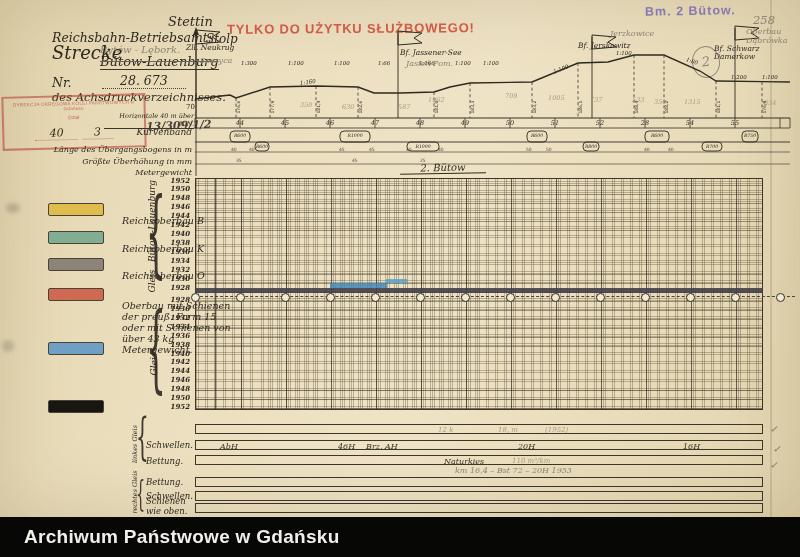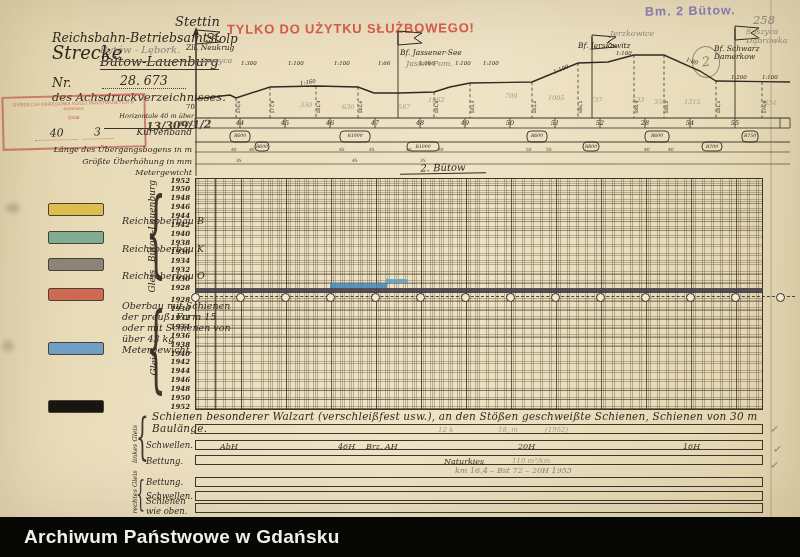--- a/index.html
+++ b/index.html
@@ -26,21 +26,21 @@
   #redstampbox{position:absolute;left:2px;top:95px;width:140px;height:50px;
         border:2px solid rgba(185,65,58,.6);transform:rotate(-1.5deg);color:rgba(185,65,58,.75);
         font-family:"Liberation Sans",sans-serif;text-align:center;}
 </style>
 </head>
 <body>
 
 <div id="page">
   <div id="paper"></div>
 
-  <div class="abs ink hand" style="left:175px;top:14px;font-size:13px;">Stettin</div>
+  <div class="abs ink hand" style="left:168px;top:14px;font-size:13px;">Stettin</div>
   <div class="abs ink hand" style="left:52px;top:30px;font-size:12.5px;">Reichsbahn-Betriebsamt:</div>
   <div class="abs ink hand" style="left:206px;top:32px;font-size:12px;">Stolp</div>
   <div class="abs pencil hand" style="left:100px;top:44px;font-size:10px;">Bytów - Lębork.</div>
   <div class="abs ink hand" style="left:52px;top:42px;font-size:18px;">Strecke</div>
   <div class="abs ink hand" style="left:100px;top:54px;font-size:13px;text-decoration:line-through;text-decoration-color:#6b6457;border-bottom:1px solid #3c352a;">Bütow-Lauenburg</div>
   <div class="abs ink hand" style="left:52px;top:75px;font-size:12.5px;">Nr.</div>
   <div class="abs ink hand" style="left:102px;top:73px;font-size:12.5px;border-bottom:1.5px dotted #4c443a;padding:0 18px;">28. 673</div>
   <div class="abs ink hand" style="left:52px;top:90px;font-size:11.5px;">des Achsdruckverzeichnisses.</div>
 
   <div class="abs" style="left:227px;top:21px;font:bold 13px 'Liberation Sans',sans-serif;color:rgba(206,68,52,.85);letter-spacing:.8px;transform:rotate(-.4deg);">TYLKO DO UŻYTKU SŁUŻBOWEGO!</div>
@@ -120,38 +120,37 @@
       <rect x="742" y="131" width="16" height="11" rx="4" fill="none" stroke="#2f2a20" stroke-width="0.9"></rect>
     </svg>
 
   <div id="grid"></div>
   <div class="abs" style="left:195px;top:288px;width:568px;height:5px;background:#403e48;opacity:.88;"></div>
   <div class="abs" style="left:330px;top:283px;width:57px;height:4.5px;background:#4088ba;opacity:.85;"></div>
   <div class="abs" style="left:386px;top:278.5px;width:21px;height:4.5px;background:#58a3cc;opacity:.85;"></div>
   <div class="abs" style="left:195px;top:296px;width:600px;border-top:1.3px dashed #4a443a;"></div>
 
 
-  <div class="abs ink hand" style="left:152px;top:410px;font-size:10.5px;letter-spacing:.2px;">Schienen besonderer Walzart (verschleißfest usw.), an den Stößen geschweißte Schienen, Schienen von 30 m Baulänge.</div>
   <div class="abs pencil hand" style="left:455px;top:466px;font-size:8px;">km 16,4 – Bst 72 – 20H 1953</div>
 
   <div class="abs" style="left:6px;top:203px;width:14px;height:10px;background:rgba(140,130,112,.45);border-radius:50%;filter:blur(2px);"></div>
   <div class="abs" style="left:2px;top:340px;width:12px;height:12px;background:rgba(140,130,112,.4);border-radius:50%;filter:blur(2px);"></div>
   <div class="abs" style="left:770px;top:0;width:1.5px;height:517px;background:rgba(115,100,75,.2);"></div>
 
   <div id="archivebar">
     <span>Archiwum Państwowe w Gdańsku</span>
   </div>
 <div style="position: absolute; left: 186px; top: 44px; width: 62px; font-family: &quot;DejaVu Serif&quot;, serif; font-style: italic; font-size: 7.5px; color: rgb(46, 41, 32); line-height: 8px;">Zll. Neukrug</div>
     <div style="position: absolute; left: 200px; top: 57px; width: 48px; font-family: &quot;DejaVu Serif&quot;, serif; font-style: italic; font-size: 8px; color: rgb(139, 130, 116); line-height: 8.5px;">Soszyca</div>
     <div style="position: absolute; left: 400px; top: 49px; width: 62px; font-family: &quot;DejaVu Serif&quot;, serif; font-style: italic; font-size: 7.5px; color: rgb(46, 41, 32); line-height: 8px;">Bf. Jassener-See</div>
     <div style="position: absolute; left: 406px; top: 60px; width: 48px; font-family: &quot;DejaVu Serif&quot;, serif; font-style: italic; font-size: 8px; color: rgb(139, 130, 116); line-height: 8.5px;">Jasień Pom.</div>
     <div style="position: absolute; left: 578px; top: 42px; width: 62px; font-family: &quot;DejaVu Serif&quot;, serif; font-style: italic; font-size: 7.5px; color: rgb(46, 41, 32); line-height: 8px;">Bf. Jerskowitz</div>
     <div style="position: absolute; left: 610px; top: 30px; width: 48px; font-family: &quot;DejaVu Serif&quot;, serif; font-style: italic; font-size: 8px; color: rgb(139, 130, 116); line-height: 8.5px;">Jerzkowice</div>
     <div style="position: absolute; left: 714px; top: 45px; width: 62px; font-family: &quot;DejaVu Serif&quot;, serif; font-style: italic; font-size: 7.5px; color: rgb(46, 41, 32); line-height: 8px;">Bf. Schwarz Damerkow</div>
-    <div style="position: absolute; left: 746px; top: 28px; width: 48px; font-family: &quot;DejaVu Serif&quot;, serif; font-style: italic; font-size: 8px; color: rgb(139, 130, 116); line-height: 8.5px;">Soszyca Dąbrówka</div>
+    <div style="position: absolute; left: 746px; top: 28px; width: 48px; font-family: &quot;DejaVu Serif&quot;, serif; font-style: italic; font-size: 8px; color: rgb(139, 130, 116); line-height: 8.5px;">Oberbau Dąbrówka</div>
     <div style="position: absolute; left: 241px; top: 60px; font-family: &quot;DejaVu Serif&quot;, serif; font-style: italic; font-size: 5.5px; color: rgb(46, 41, 32);">1:300</div>
     <div style="position: absolute; left: 288px; top: 60px; font-family: &quot;DejaVu Serif&quot;, serif; font-style: italic; font-size: 5.5px; color: rgb(46, 41, 32);">1:100</div>
     <div style="position: absolute; left: 334px; top: 60px; font-family: &quot;DejaVu Serif&quot;, serif; font-style: italic; font-size: 5.5px; color: rgb(46, 41, 32);">1:100</div>
     <div style="position: absolute; left: 378px; top: 60px; font-family: &quot;DejaVu Serif&quot;, serif; font-style: italic; font-size: 5.5px; color: rgb(46, 41, 32);">1:66</div>
     <div style="position: absolute; left: 419px; top: 60px; font-family: &quot;DejaVu Serif&quot;, serif; font-style: italic; font-size: 5.5px; color: rgb(46, 41, 32);">1:166</div>
     <div style="position: absolute; left: 455px; top: 60px; font-family: &quot;DejaVu Serif&quot;, serif; font-style: italic; font-size: 5.5px; color: rgb(46, 41, 32);">1:100</div>
     <div style="position: absolute; left: 483px; top: 60px; font-family: &quot;DejaVu Serif&quot;, serif; font-style: italic; font-size: 5.5px; color: rgb(46, 41, 32);">1:100</div>
     <div style="position: absolute; left: 300px; top: 79px; font-family: &quot;DejaVu Serif&quot;, serif; font-style: italic; font-size: 5.5px; color: rgb(46, 41, 32); transform: rotate(-8deg);">1:160</div>
     <div style="position: absolute; left: 553px; top: 66px; font-family: &quot;DejaVu Serif&quot;, serif; font-style: italic; font-size: 5.5px; color: rgb(46, 41, 32); transform: rotate(-22deg);">1:100</div>
     <div style="position: absolute; left: 616px; top: 50px; font-family: &quot;DejaVu Serif&quot;, serif; font-style: italic; font-size: 5.5px; color: rgb(46, 41, 32);">1:100</div>

